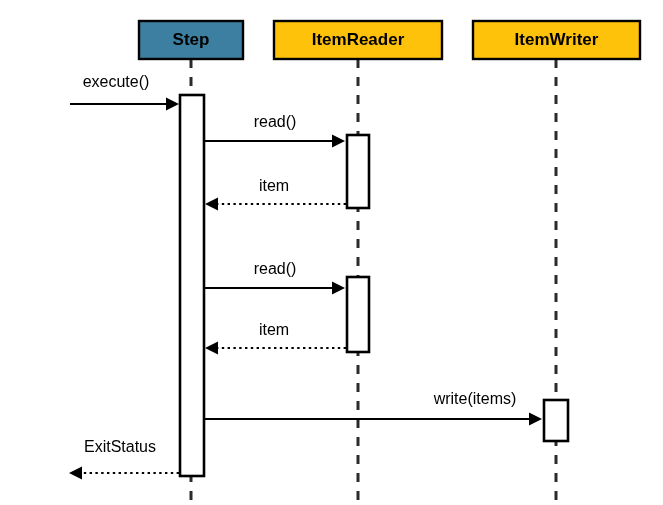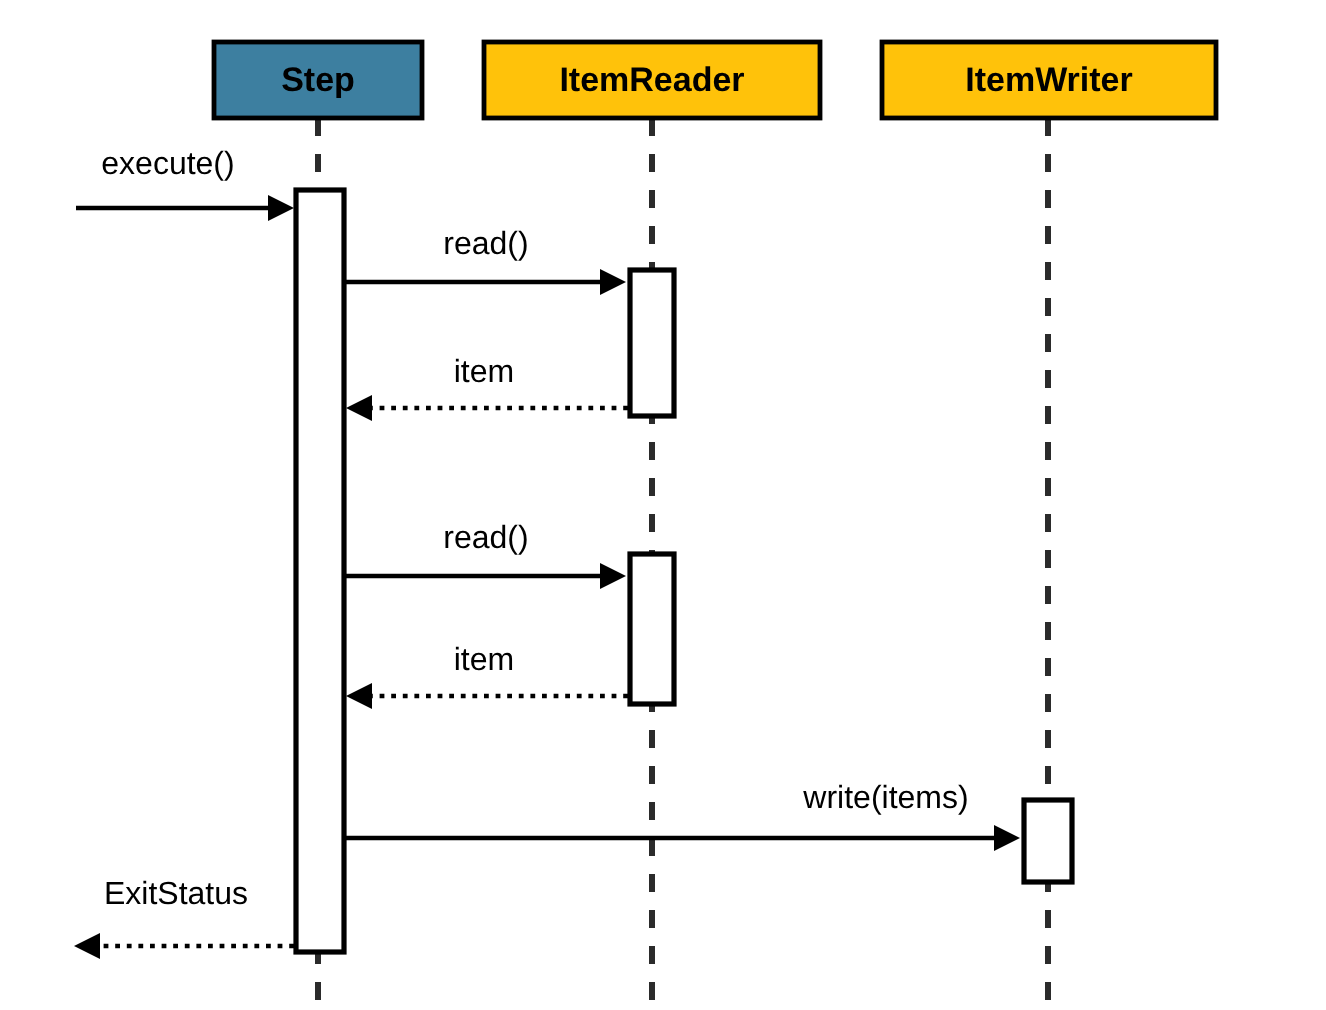--- a/index.html
+++ b/index.html
@@ -7,20 +7,21 @@
     padding: 0;
     background: #ffffff;
   }
   #diagram-root {
     position: relative;
     width: 614px;
     height: 505px;
     background: #ffffff;
     font-family: "Liberation Sans", sans-serif;
     overflow: hidden;
+    margin-left: 32px;
   }
   svg.diagram-canvas {
     display: block;
     width: 663px;
     height: 505px;
   }
   .participant-box rect {
     stroke: #000000;
     stroke-width: 2.4;
   }

